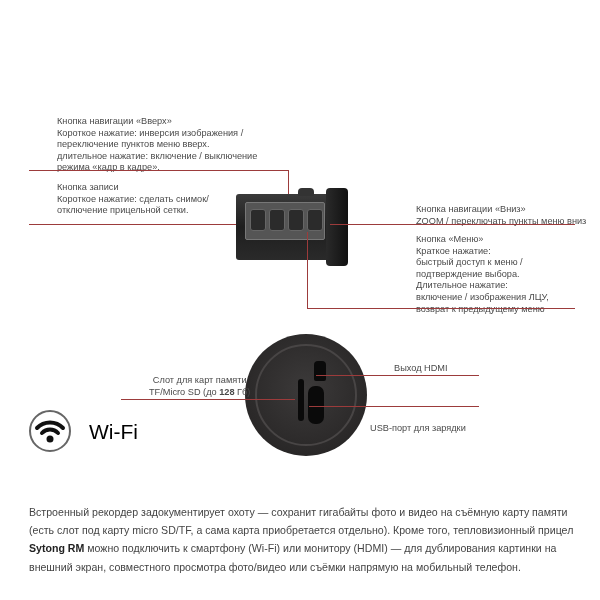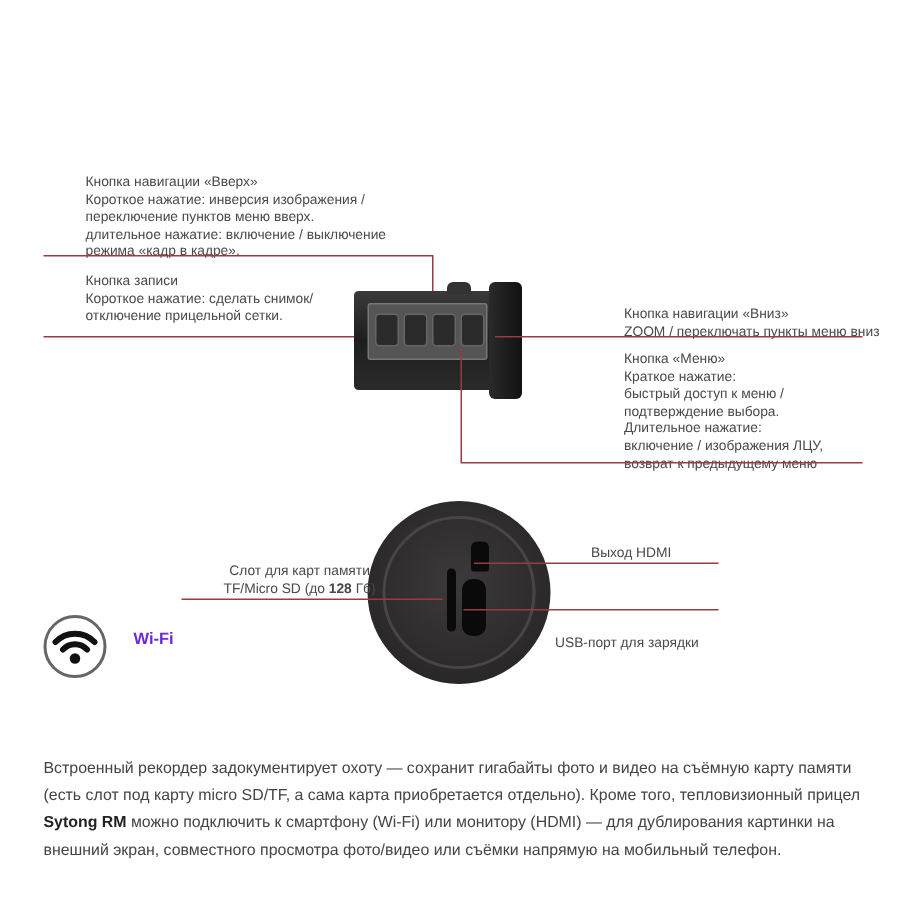--- a/index.html
+++ b/index.html
@@ -21,21 +21,21 @@
 
   
   .cap { position: absolute; left: 245px; top: 334px; width: 122px; height: 122px; border-radius: 50%;
     background: radial-gradient(circle at 50% 45%, #3c3a3a, #2a2828 70%, #1a1919); }
   .cap-inner { position: absolute; left: 10px; top: 10px; width: 102px; height: 102px; border-radius: 50%; border: 2px solid #484545; }
   .sd-slot { position: absolute; left: 53px; top: 45px; width: 6px; height: 42px; background: #0a0a0a; border-radius: 3px; }
   .hdmi { position: absolute; left: 69px; top: 27px; width: 12px; height: 20px; background: #0a0a0a; border-radius: 4px 4px 2px 2px; }
   .usb { position: absolute; left: 63px; top: 52px; width: 16px; height: 38px; background: #0a0a0a; border-radius: 7px; }
 
   .wifi { position: absolute; left: 29px; top: 410px; width: 42px; height: 42px; border-radius: 50%; border: 2px solid #666; }
-  .wifi-label { position: absolute; left: 89px; top: 420px; font-size: 11px; font-weight: bold; color: #6d28d9; }
+  .wifi-label { position: absolute; left: 89px; top: 420px; font-size: 21px; font-weight: normal; color: #000000; }
 
   .para { position: absolute; left: 29px; top: 503px; width: 560px; font-size: 10.6px; line-height: 18.2px; color: #444; }
   .para b { color: #222; }
 </style>
 </head>
 <body>
 
 <div class="label" style="left:29px; top:116px;">
   <div>Кнопка навигации «Вверх»</div>
   <div>Короткое нажатие: инверсия изображения /</div>

